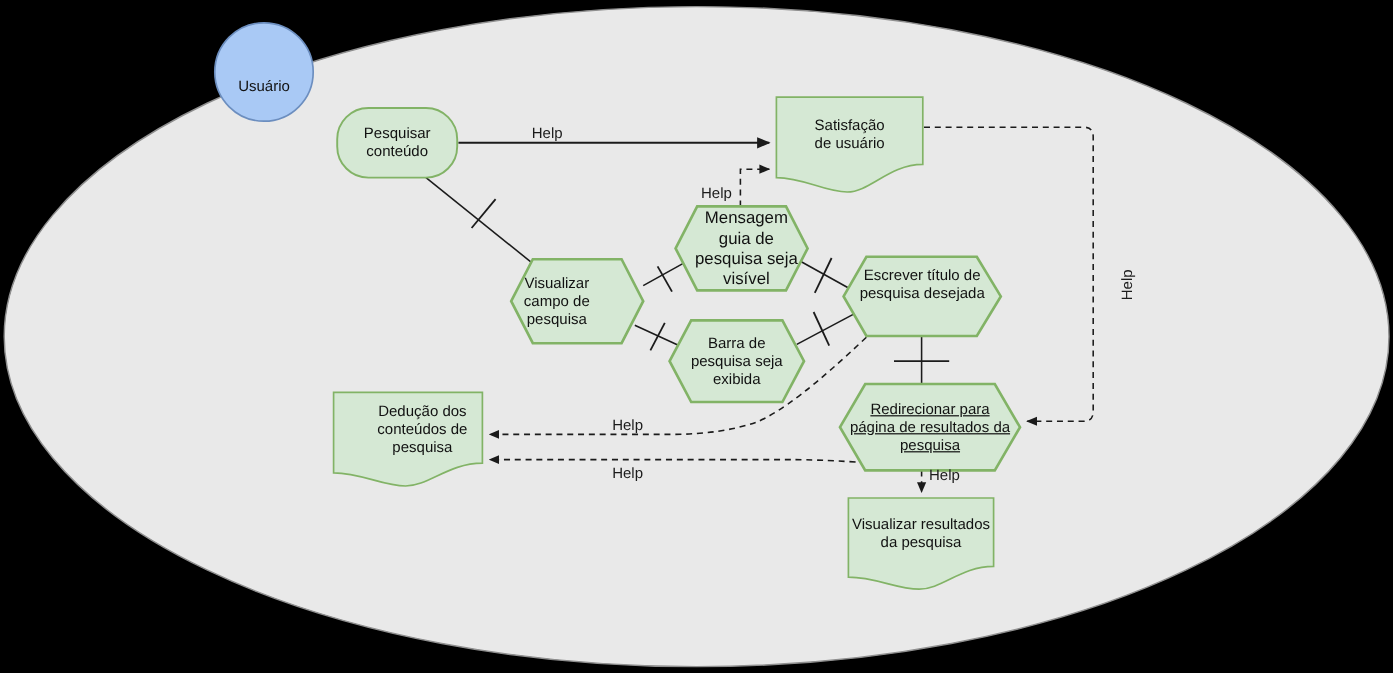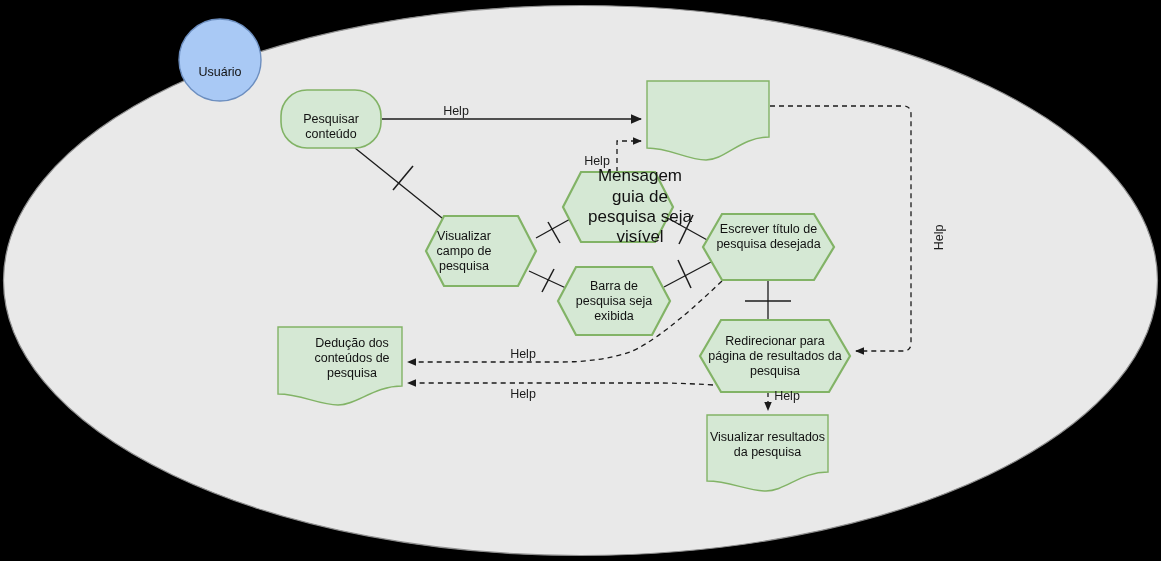--- a/index.html
+++ b/index.html
@@ -73,39 +73,42 @@
 
     <path d="M647,81 L769,81 L769,137 C741,137 725,160 706,160 C687,160 670,148 647,148 Z" fill="#d5e8d4" stroke="#82b366" stroke-width="1.4"></path>
     <path d="M278,327 L402,327 L402,386 C374,386 357,405 338,405 C319,405 301,394 278,394 Z" fill="#d5e8d4" stroke="#82b366" stroke-width="1.4"></path>
     <path d="M707,415 L828,415 L828,472 C801,472 785,491 766,491 C747,491 730,481 707,481 Z" fill="#d5e8d4" stroke="#82b366" stroke-width="1.4"></path>
   </svg>
 
   <div class="nodetext" style="left:179px;top:40px;width:82px;height:40px;align-items:flex-end;">
     <span>Usuário</span>
   </div>
 
-  <div class="nodetext" style="left:281px;top:98px;width:100px;height:58px;">
+  <div class="nodetext" style="left:281px;top:90px;width:100px;height:58px;">
     <span class="txt">Pesquisar<br>conteúdo</span>
   </div>
-  <div class="nodetext" style="left:582px;top:172px;width:116px;height:70px;font-size:17px;">
+  <div class="nodetext" style="left:647px;top:81px;width:122px;height:62px;">
+    <span class="txt">Satisfação<br>de usuário</span>
+  </div>
+  <div class="nodetext" style="left:564px;top:172px;width:116px;height:70px;font-size:14px;">
     <span class="txt">Mensagem<br>guia de<br>pesquisa seja<br>visível</span>
   </div>
   <div class="nodetext" style="left:407px;top:216px;width:114px;height:70px;">
     <span class="txt">Visualizar<br>campo de<br>pesquisa</span>
   </div>
   <div class="nodetext" style="left:703px;top:214px;width:131px;height:46px;">
     <span class="txt">Escrever título de<br>pesquisa desejada</span>
   </div>
   <div class="nodetext" style="left:556px;top:267px;width:116px;height:68px;">
     <span class="txt">Barra de<br>pesquisa seja<br>exibida</span>
   </div>
   <div class="nodetext" style="left:278px;top:327px;width:148px;height:62px;">
     <span class="txt">Dedução dos<br>conteúdos de<br>pesquisa</span>
   </div>
-  <div class="nodetext" style="left:698px;top:320px;width:154px;height:72px;">
+  <div class="nodetext" style="left:698px;top:320px;width:154px;height:72px;text-decoration:underline;">
     <span class="txt">Redirecionar para<br>página de resultados da<br>pesquisa</span>
   </div>
   <div class="nodetext" style="left:705px;top:415px;width:125px;height:60px;">
     <span class="txt">Visualizar resultados<br>da pesquisa</span>
   </div>
 
   <div class="lbl" style="left:456px;top:104px;transform:translateX(-50%);">Help</div>
   <div class="lbl" style="left:597px;top:154px;transform:translateX(-50%);">Help</div>
   <div class="lbl rot" style="left:927px;top:230px;">Help</div>
   <div class="lbl" style="left:523px;top:347px;transform:translateX(-50%);">Help</div>

